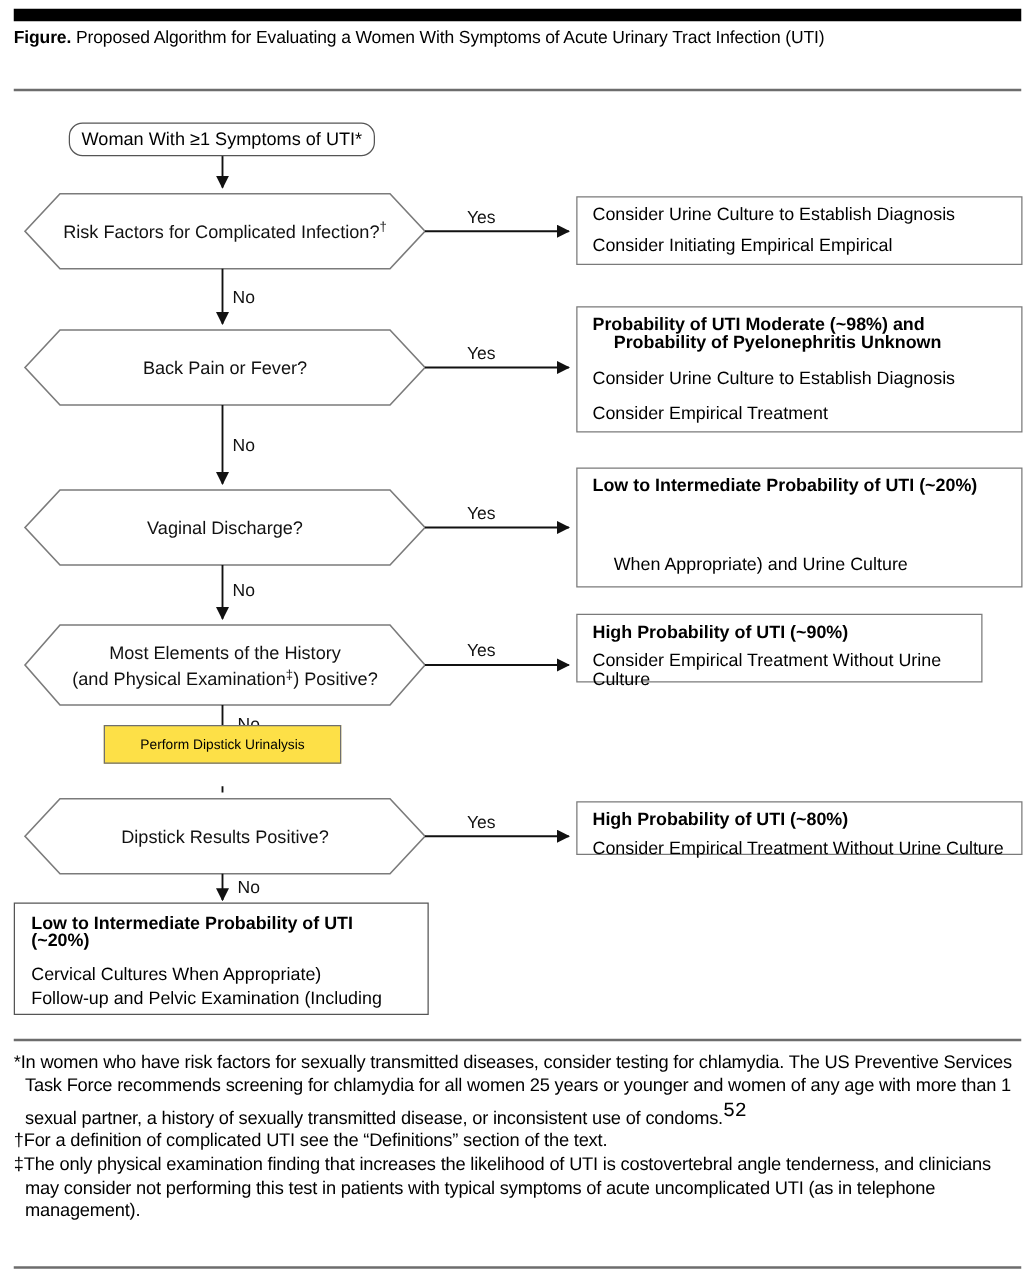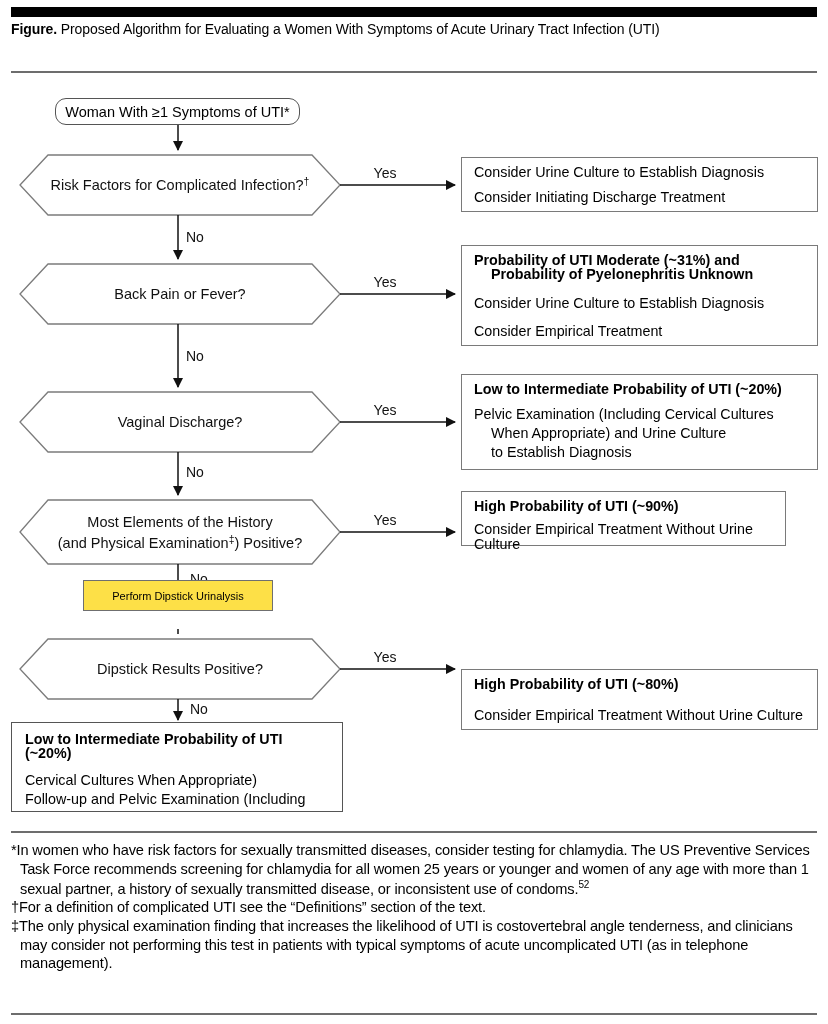--- a/index.html
+++ b/index.html
@@ -141,21 +141,21 @@
     width: 812px;
     font-size: 14.6px;
     line-height: 1.285;
     letter-spacing: -0.15px;
   }
   .note {
     text-indent: -9px;
     padding-left: 9px;
     margin-bottom: 0px;
   }
-  .note sup { font-size: 10px; }
+  .note sup { font-size: 16px; font-family: Liberation Mono, monospace; }
 </style>
 </head>
 <body>
 
 <div class="top-bar"></div>
 
 <div class="title">
   <b>Figure.</b>
   <span>Proposed Algorithm for Evaluating a Women With Symptoms of Acute Urinary Tract Infection (UTI)</span>
 </div>
@@ -242,47 +242,45 @@
 <div class="stadium-box" style="left:55px; top:98px; width:245px; height:27px;">
   <span>Woman With ≥1 Symptoms of UTI*</span>
 </div>
 
 <div class="plain-box" style="left:83px; top:580px; width:190px; height:31px;">
   <span>Perform Dipstick Urinalysis</span>
 </div>
 
 <div class="obox" style="left:461px; top:157px; width:357px; height:55px;">
   <div class="ln">Consider Urine Culture to Establish Diagnosis</div>
-  <div class="ln">Consider Initiating Discharge Treatment</div>
+  <div class="ln">Consider Initiating Empirical Empirical</div>
 </div>
 
 <div class="obox" style="left:461px; top:245px; width:357px; height:101px;">
   <div class="hd">
-    <span>Probability of UTI Moderate (~31%) and</span>
+    <span>Probability of UTI Moderate (~98%) and</span>
     <span class="ind2">Probability of Pyelonephritis Unknown</span>
   </div>
   <div class="ln">Consider Urine Culture to Establish Diagnosis</div>
   <div class="ln">Consider Empirical Treatment</div>
 </div>
 
 <div class="obox" style="left:461px; top:374px; width:357px; height:96px;">
   <div class="hd">Low to Intermediate Probability of UTI (~20%)</div>
   <div class="blk">
-    <div>Pelvic Examination (Including Cervical Cultures</div>
     <div class="ind">When Appropriate) and Urine Culture</div>
-    <div class="ind">to Establish Diagnosis</div>
   </div>
 </div>
 
 <div class="obox" style="left:461px; top:491px; width:325px; height:55px;">
   <div class="hd">High Probability of UTI (~90%)</div>
   <div class="ln">Consider Empirical Treatment Without Urine Culture</div>
 </div>
 
-<div class="obox" style="left:461px; top:641px; width:357px; height:61px;margin-top:28px;">
+<div class="obox" style="left:461px; top:641px; width:357px; height:43px;">
   <div class="hd">High Probability of UTI (~80%)</div>
   <div class="ln">Consider Empirical Treatment Without Urine Culture</div>
 </div>
 
 <div class="final-box" style="left:11px; top:722px; width:332px; height:90px;">
   <div class="hd">Low to Intermediate Probability of UTI (~20%)</div>
   <div class="blk">
     <div class="ind">Cervical Cultures When Appropriate)</div>
     <div class="ind">Follow-up and Pelvic Examination (Including</div>
   </div>

